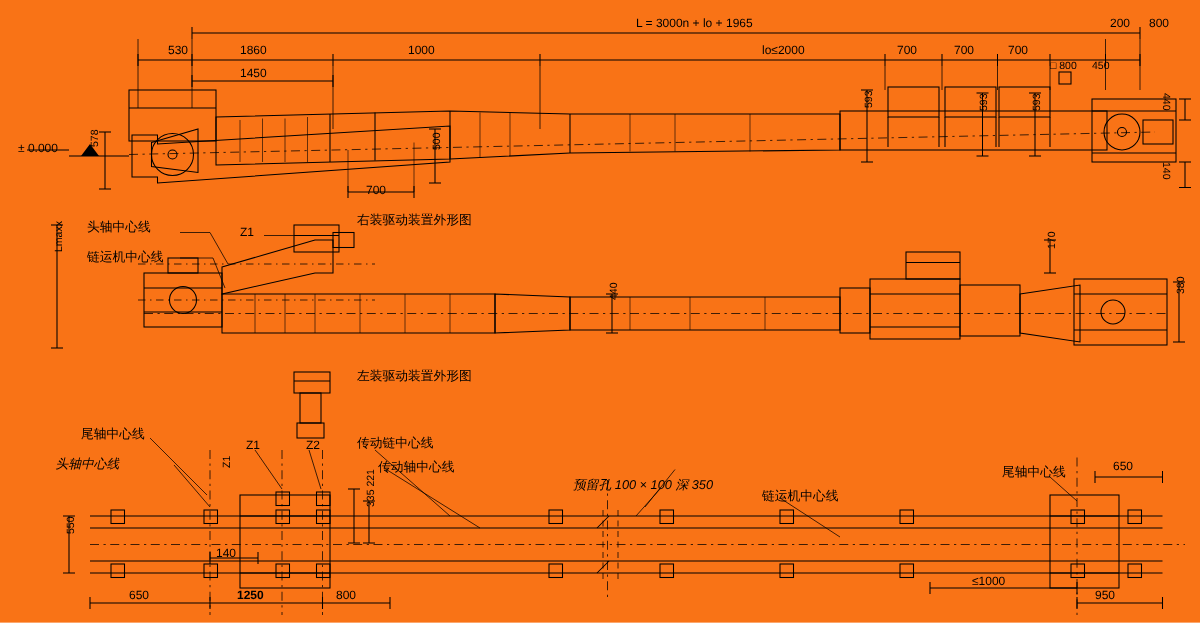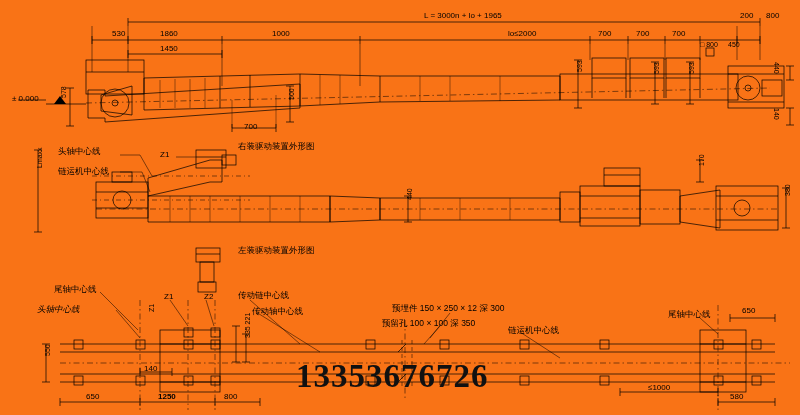--- a/index.html
+++ b/index.html
@@ -351,32 +351,30 @@
   <div class="lbl" style="left:160px;top:150px;">Z1</div>
   <div class="lbl sm vert" style="left:36px;top:168px;transform:rotate(-90deg);">Lmaxx</div>
   <div class="lbl sm vert" style="left:698px;top:166px;transform:rotate(-90deg);">170</div>
   <div class="lbl sm vert" style="left:406px;top:200px;transform:rotate(-90deg);">440</div>
   <div class="lbl sm vert" style="left:784px;top:196px;transform:rotate(-90deg);">380</div>
 
   <div class="lbl cn" style="left:54px;top:284px;">尾轴中心线</div>
   <div class="lbl cn" style="left:37px;top:304px;font-style:italic;">头轴中心线</div>
   <div class="lbl cn" style="left:238px;top:290px;">传动链中心线</div>
   <div class="lbl cn" style="left:252px;top:306px;">传动轴中心线</div>
-  <div class="lbl cn" style="left:392px;top:303px;">预埋件 150 × 250 × 12 深 300</div>
-  <div class="lbl cn" style="left:382px;top:318px;">预留孔 100 × 100 深 350</div>
+  <div class="lbl cn" style="left:382px;top:318px;font-style:italic;">预留孔 100 × 100 深 350</div>
   <div class="lbl cn" style="left:508px;top:325px;">链运机中心线</div>
   <div class="lbl cn" style="left:668px;top:309px;">尾轴中心线</div>
   <div class="lbl" style="left:164px;top:292px;">Z1</div>
   <div class="lbl" style="left:204px;top:292px;">Z2</div>
   <div class="lbl sm vert" style="left:148px;top:312px;transform:rotate(-90deg);">Z1</div>
   <div class="lbl sm vert" style="left:244px;top:338px;transform:rotate(-90deg);">335  221</div>
 
   <div class="lbl sm vert" style="left:44px;top:356px;transform:rotate(-90deg);">550</div>
   <div class="lbl" style="left:86px;top:392px;">650</div>
   <div class="lbl" style="left:158px;top:392px;font-weight:bold;">1250</div>
   <div class="lbl" style="left:224px;top:392px;">800</div>
   <div class="lbl" style="left:144px;top:364px;">140</div>
   <div class="lbl" style="left:648px;top:383px;">≤1000</div>
-  <div class="lbl" style="left:730px;top:392px;">580</div>
+  <div class="lbl" style="left:730px;top:392px;">950</div>
   <div class="lbl" style="left:742px;top:306px;">650</div>
 
-  <div class="wm">13353676726</div>
 </div>
 
 </body></html>

